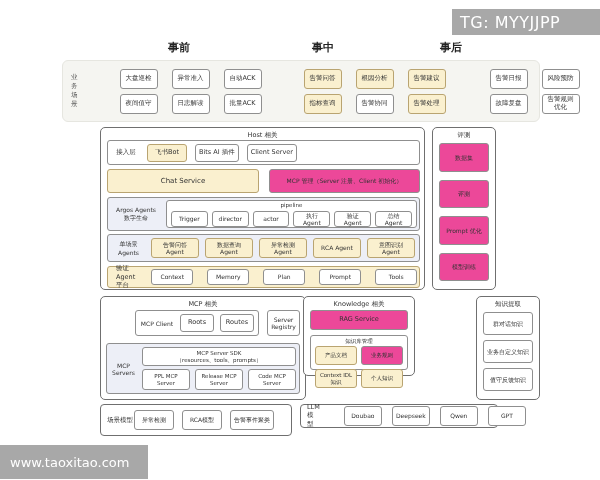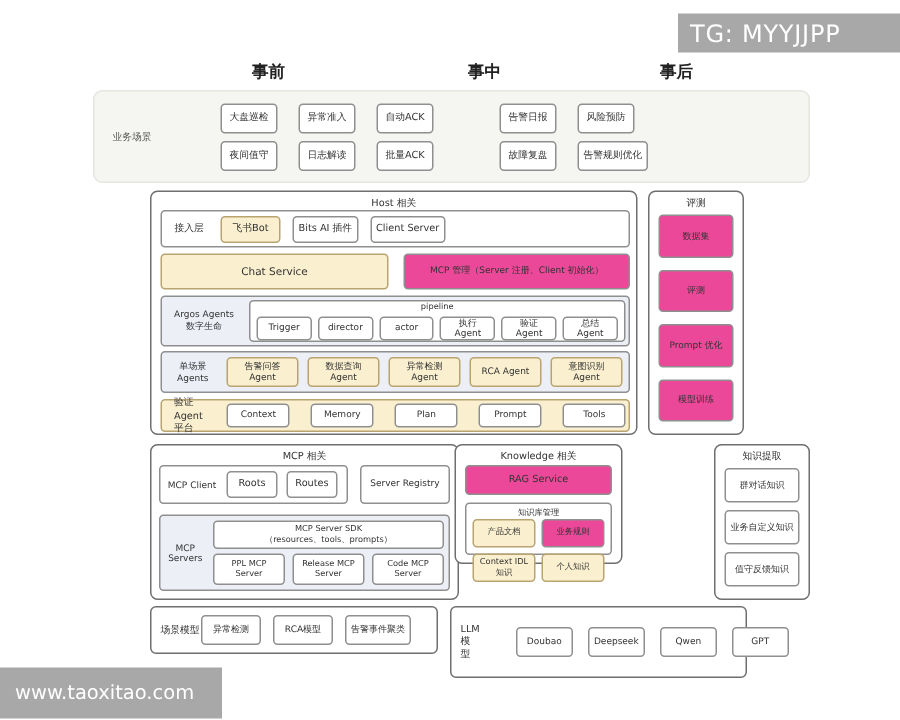--- a/index.html
+++ b/index.html
@@ -62,21 +62,21 @@
   
   .eval { left:432px; top:127px; width:64px; height:163px; }
   .kext { left:432px; top:296px; width:64px; height:104px;margin-left:44px; }
   .vstack { position:absolute; left:6px; right:6px; top:15px; bottom:8px; display:flex; flex-direction:column; gap:8px; }
   .vstack .box { flex:1; font-size:6px; }
 
   
   .mcp { left:100px; top:296px; width:206px; height:104px; }
   .mcp-client-row { position:absolute; left:5px; top:13px; right:5px; height:26px; display:flex; gap:8px; }
   .mcp-client-wrap { border:1px solid #8f8f8f; border-radius:3px; display:flex; align-items:center; gap:6px;
-                     padding:0 4px; width:130px; }
+                     padding:0 4px; width:130px;margin-left:29px; }
   .mcp-client-wrap .label { font-size:6px; width:34px; text-align:center; }
   .mcp-client-wrap .box { height:18px; min-width:34px; }
   .registry-box { width:62px; font-size:6px; }
   .mcp-servers { position:absolute; left:5px; top:46px; right:5px; bottom:5px; background:#edeff7;
                  border:1px solid #8f8f8f; border-radius:3px; display:flex; gap:5px; padding:3px; }
   .mcp-servers .label { width:38px; font-size:6px; text-align:center; align-self:center; }
   .mcp-servers-right { flex:1; display:flex; flex-direction:column; gap:3px; }
   .sdk-box { height:21px; font-size:5.5px; flex-direction:column; }
   .server-row { display:flex; gap:5px; }
   .server-row .box { width:48px; height:21px; font-size:5.5px; }
@@ -88,21 +88,21 @@
         background:#fff; padding:10px 4px 3px; position:absolute; }
   .kb-title { position:absolute; top:2px; left:0; right:0; text-align:center; font-size:5.5px; }
   .kb-grid { display:grid; grid-template-columns:1fr 1fr; gap:4px; }
   .kb-grid .box { height:19px; font-size:5.5px; }
 
   
   .scene { left:100px; top:404px; width:192px; height:32px; border:1px solid #6f6f6f; border-radius:4px;
            display:flex; align-items:center; gap:1px; padding:0 6px; position:absolute; background:#fff; }
   .scene .label, .llm .label { font-size:6.5px; }
   .scene .box, .llm .box { height:20px; min-width:40px; font-size:6px; }
-  .llm { left:300px; top:404px; width:198px; height:48px; border:1px solid #6f6f6f; border-radius:4px;
+  .llm { left:300px; top:404px; width:198px; height:24px; border:1px solid #6f6f6f; border-radius:4px;
          display:flex; align-items:center; gap:24px; padding:0 6px; position:absolute; background:#fff; }
 </style>
 </head>
 <body>
 
 <div class="tg-badge">TG: MYYJJPP</div>
 <div class="site-badge">www.taoxitao.com</div>
 
 <div class="phase" style="left:157px">事前</div>
 <div class="phase" style="left:301px">事中</div>
@@ -115,20 +115,34 @@
 
     <div class="box">大盘巡检</div>
         <div class="box">异常准入</div>
         <div class="box">自动ACK</div>
       </div>
     <div class="biz-row">
 
     <div class="box">夜间值守</div>
         <div class="box">日志解读</div>
         <div class="box">批量ACK</div>
+      </div>
+  </div>
+  <div class="biz-group g2">
+    <div class="biz-row">
+
+    <div class="box accent">告警问答</div>
+        <div class="box accent">根因分析</div>
+        <div class="box accent">告警建议</div>
+      </div>
+    <div class="biz-row">
+
+    <div class="box accent">指标查询</div>
+        <div class="box">告警协同</div>
+        <div class="box accent">告警处理</div>
       </div>
   </div>
   <div class="biz-group g3">
     <div class="biz-row">
 
     <div class="box">告警日报</div>
         <div class="box">风险预防</div>
       </div>
     <div class="biz-row">
 

